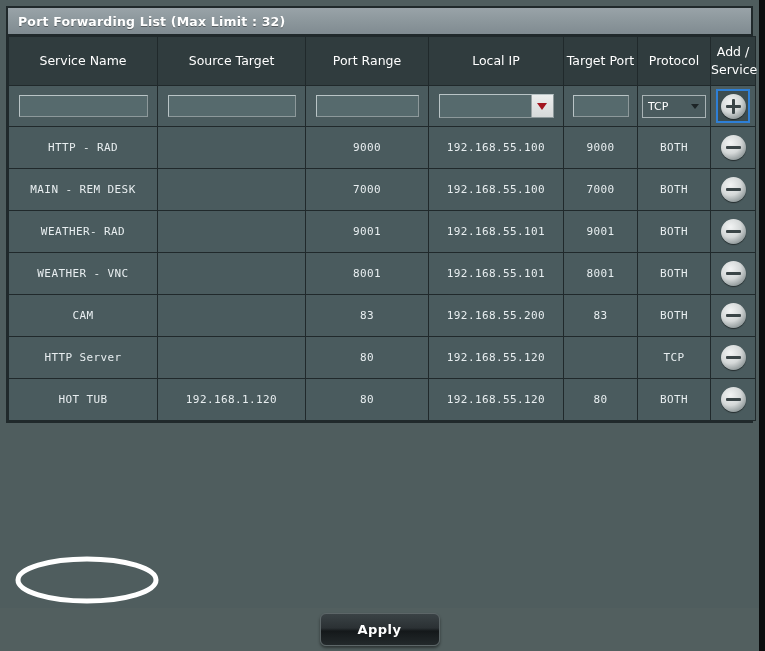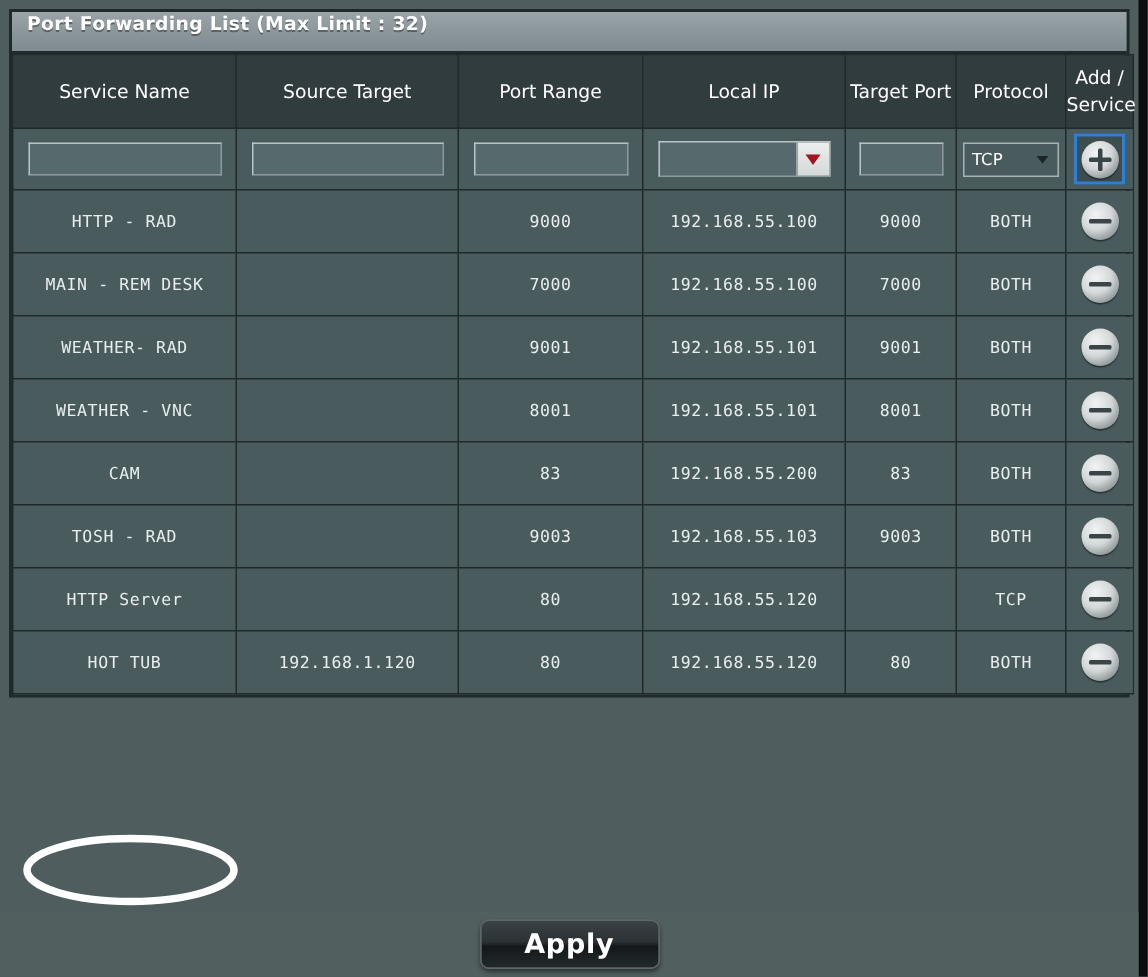--- a/index.html
+++ b/index.html
@@ -29,20 +29,21 @@
     width: 747px;
     background: #4a5b5e;
     border: 2px solid #20292b;
     box-sizing: border-box;
   }
   .panel-title {
     height: 28px;
     background: linear-gradient(180deg, #99a3a8 0%, #8c979c 50%, #808b91 100%);
     border-bottom: 2px solid #20292b;
     display: flex;
+    align-items: center;
     padding-left: 10px;
     box-sizing: border-box;
   }
   .panel-title-text {
     font-family: "DejaVu Sans", sans-serif;
     font-size: 12.5px;
     font-weight: bold;
     color: #ffffff;
     letter-spacing: 0.2px;
     text-shadow: 0 1px 0 rgba(0,0,0,0.35);
@@ -236,21 +237,21 @@
   }
   .apply-btn {
     width: 118px;
     height: 31px;
     border-radius: 6px;
     background: linear-gradient(180deg,#3a4245 0%,#2b3134 45%,#14181a 55%,#23292b 100%);
     border: 1px solid #5d6668;
     box-shadow: 0 2px 3px rgba(0,0,0,0.45);
     color: #ffffff;
     font-family: "DejaVu Sans", sans-serif;
-    font-size: 18px;
+    font-size: 13px;
     font-weight: bold;
     letter-spacing: 0.5px;
     cursor: pointer;
     display: flex;
     align-items: center;
     justify-content: center;
   }
   
   .annot {
     position: absolute;
@@ -386,31 +387,20 @@
             <td></td>
             <td>83</td>
             <td>192.168.55.200</td>
             <td>83</td>
             <td>BOTH</td>
             <td class="delcell">
               <span class="circ minus"></span>
             </td>
           </tr>
           <tr class="datarow">
-            <td>TOSH - RAD</td>
-            <td></td>
-            <td>9003</td>
-            <td>192.168.55.103</td>
-            <td>9003</td>
-            <td>BOTH</td>
-            <td class="delcell">
-              <span class="circ minus"></span>
-            </td>
-          </tr>
-          <tr class="datarow">
             <td>HTTP Server</td>
             <td></td>
             <td>80</td>
             <td>192.168.55.120</td>
             <td></td>
             <td>TCP</td>
             <td class="delcell">
               <span class="circ minus"></span>
             </td>
           </tr>

